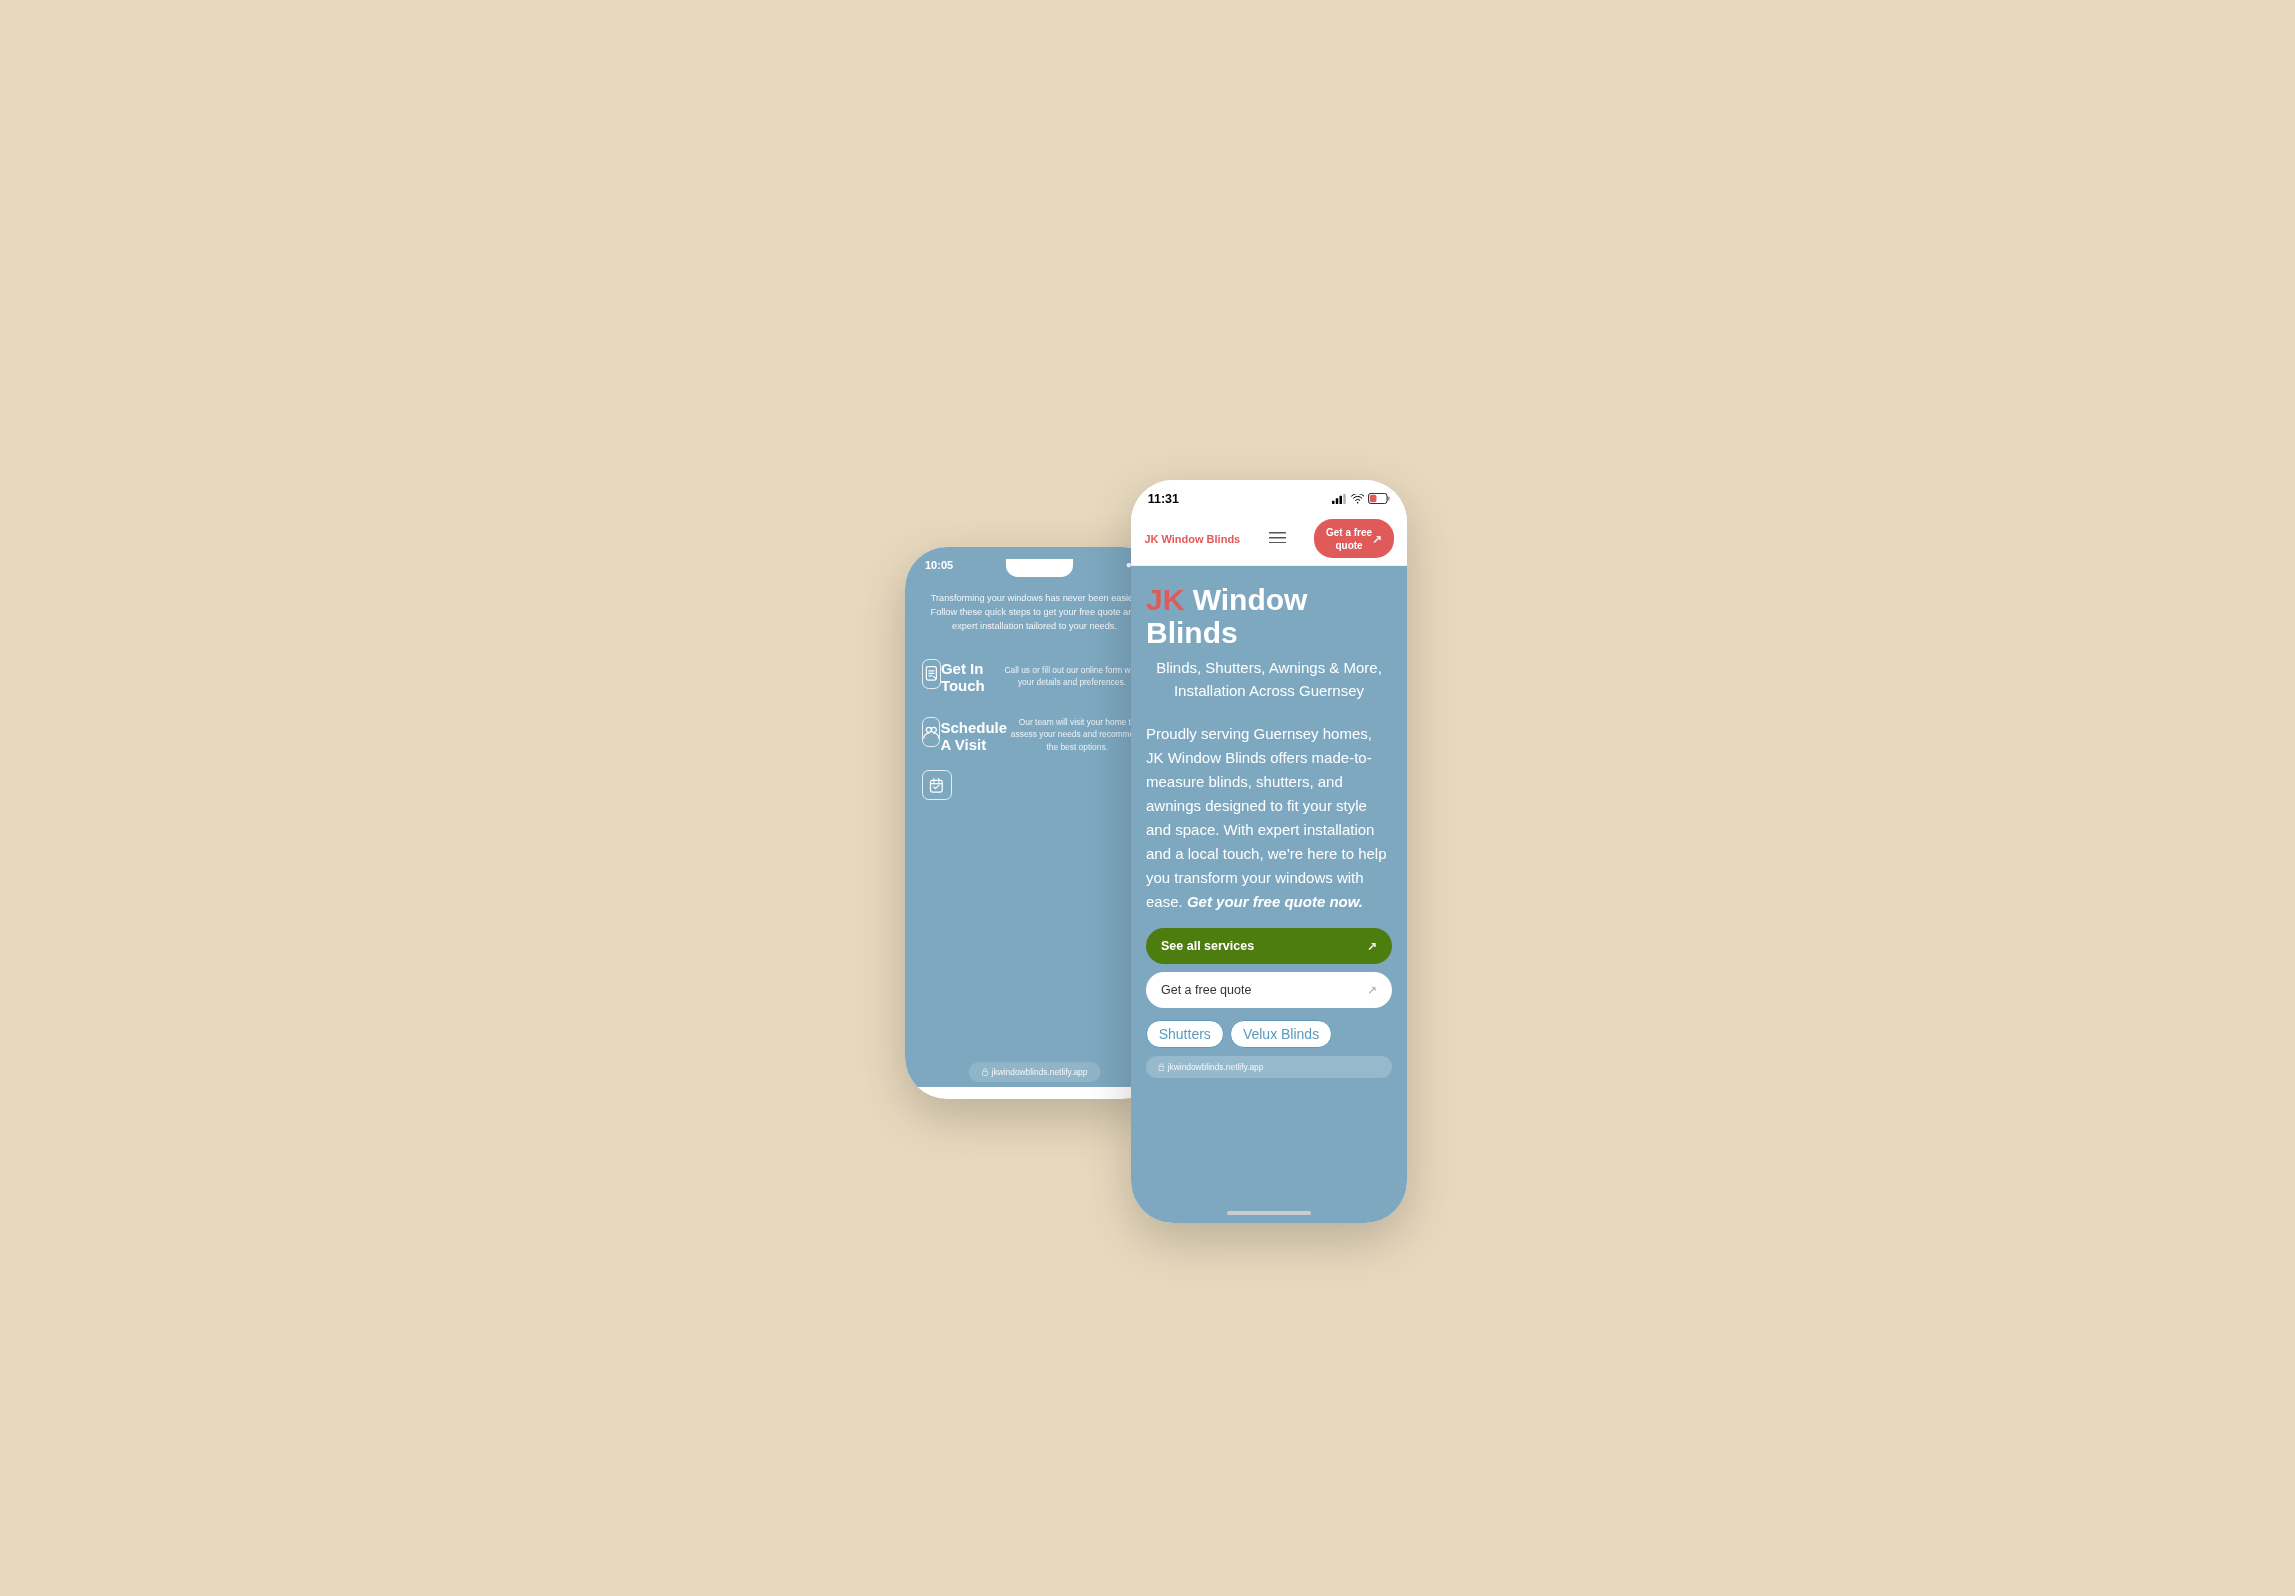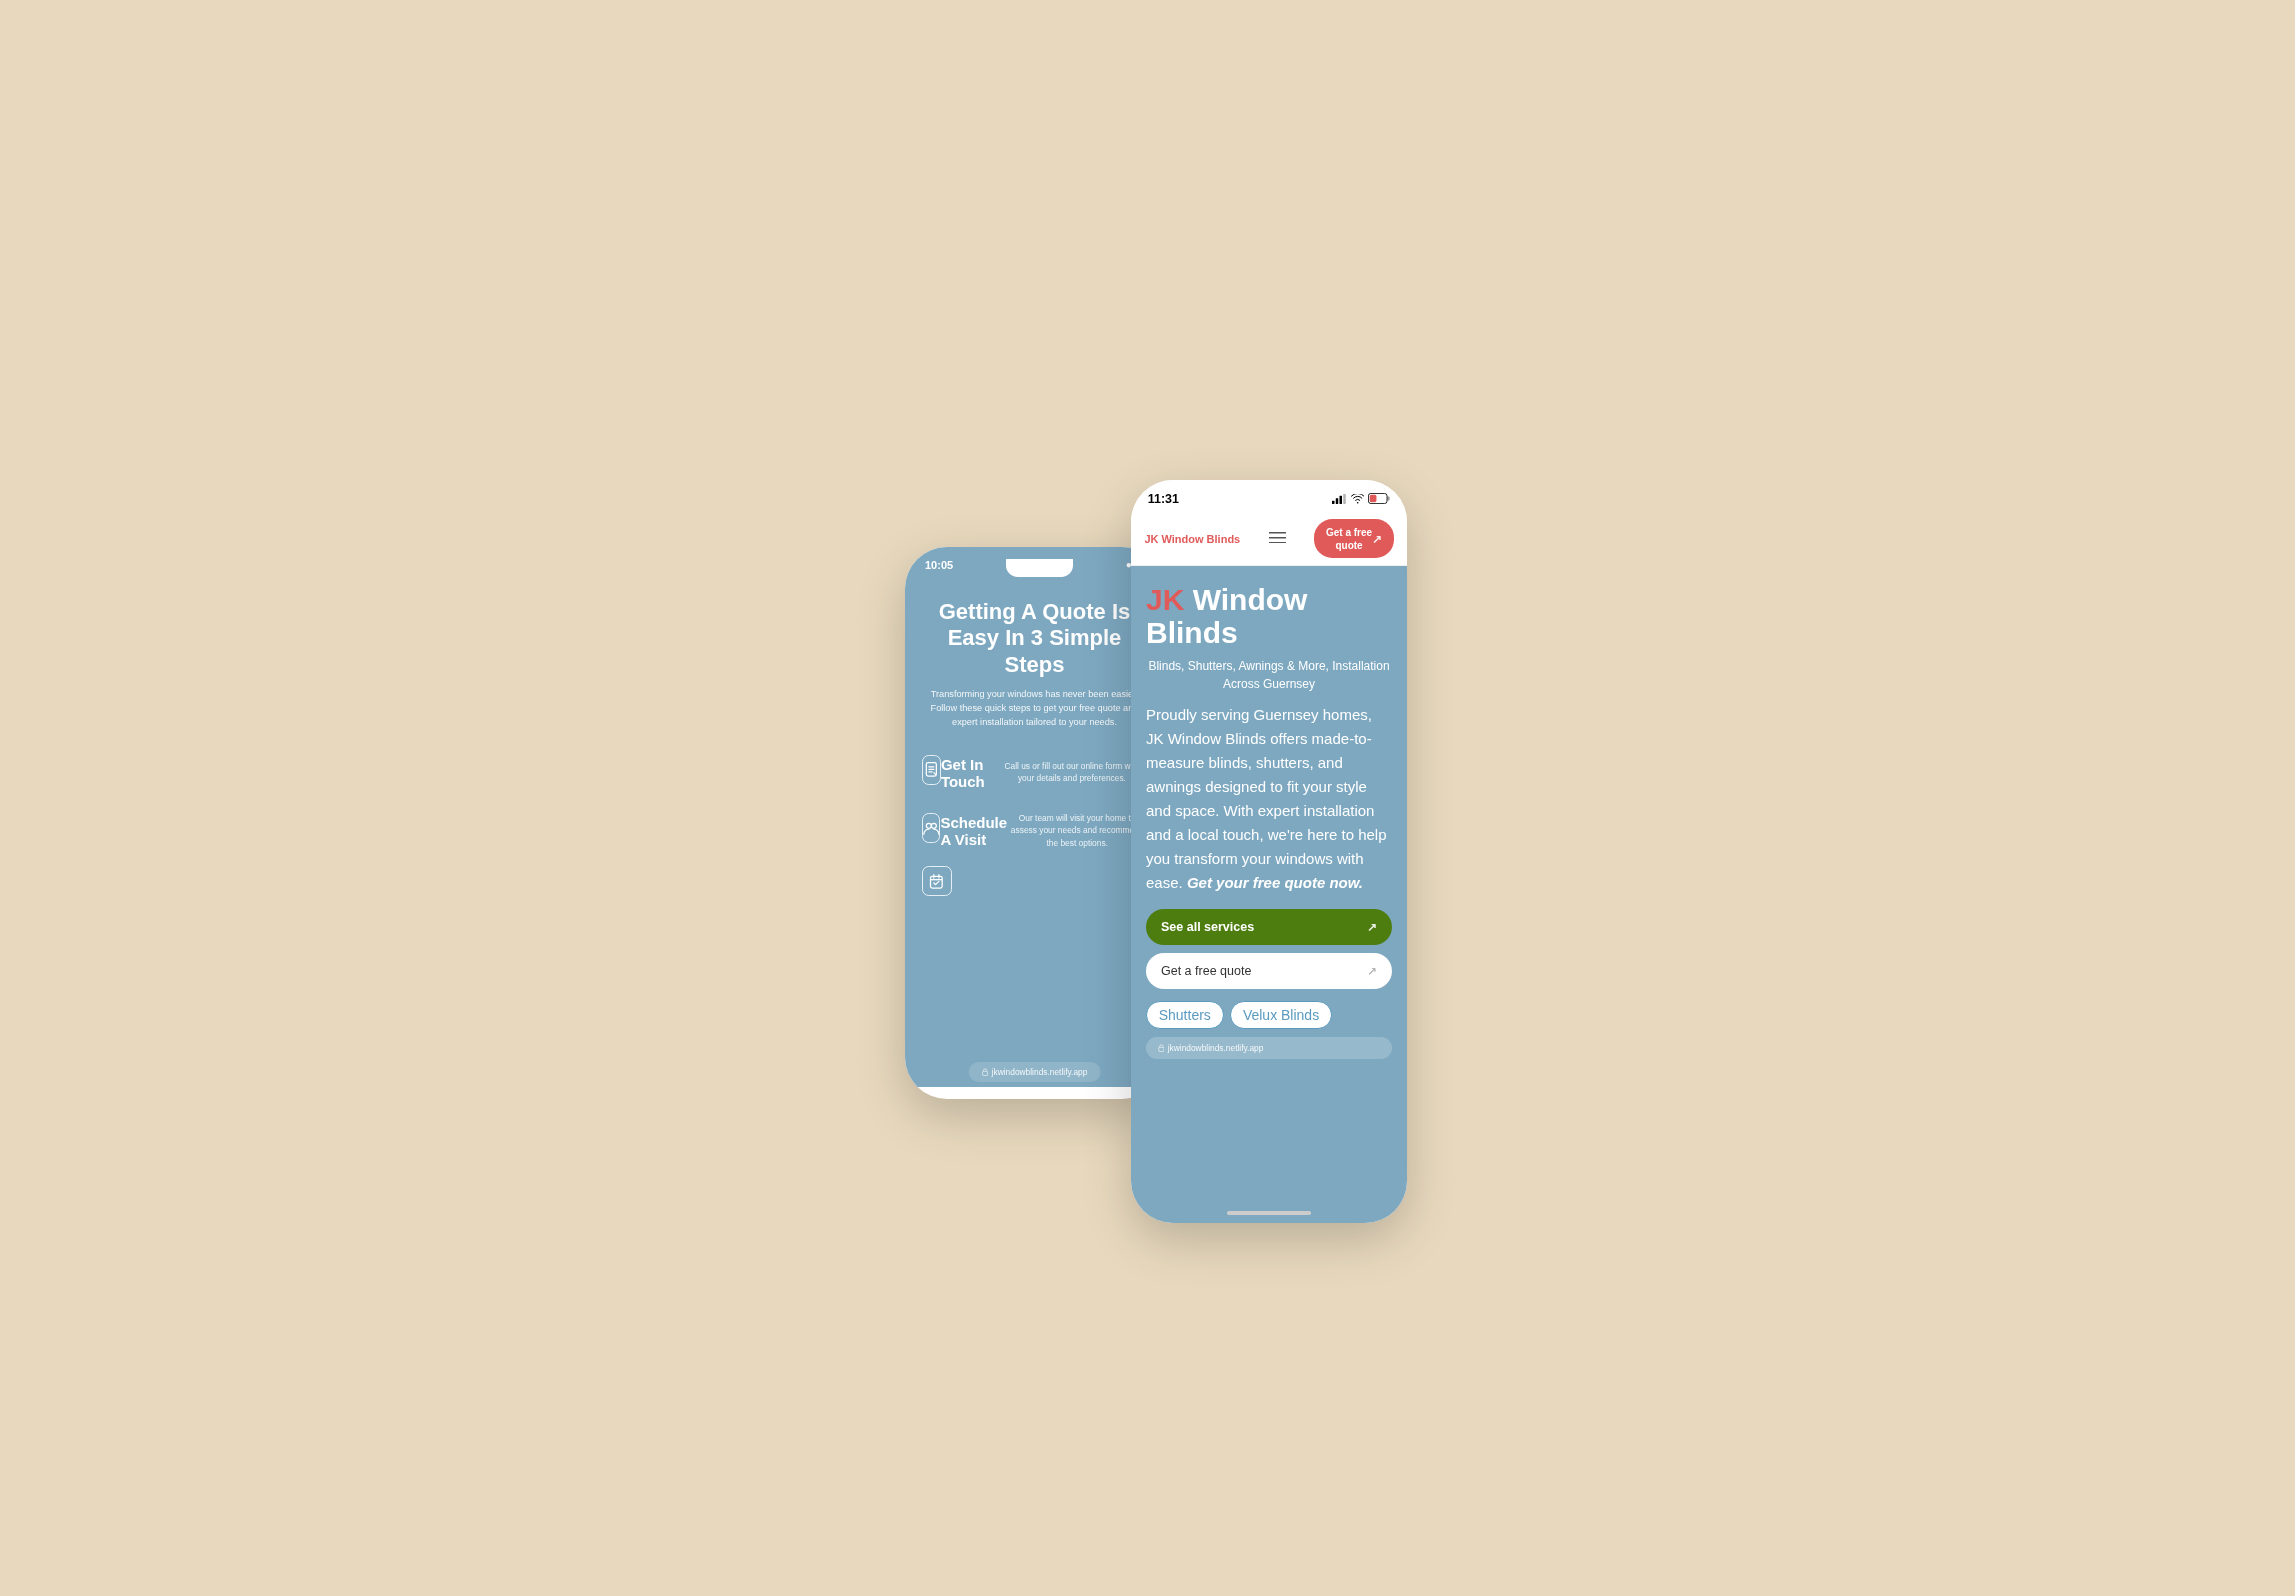--- a/index.html
+++ b/index.html
@@ -233,24 +233,24 @@
     .phone-front .brand-title .jk {
       color: #e05a5a;
     }
 
     .phone-front .brand-title .rest {
       color: #fff;
     }
 
     .phone-front .tagline {
       color: #fff;
-      font-size: 12px;
+      font-size: 15px;
       text-align: center;
       line-height: 1.5;
-      margin-bottom: 10px;
+      margin-bottom: 20px;
     }
 
     .phone-front .description {
       color: #fff;
       font-size: 15px;
       line-height: 1.6;
       margin-bottom: 13.4px;
     }
 
     .phone-front .description strong {
@@ -351,21 +351,20 @@
 
   <div class="phone phone-back">
     <div class="status-bar">
       <span>10:05</span>
       <div class="notch"></div>
       <div class="status-icons">
         <span>●●●</span>
       </div>
     </div>
     <div class="content">
-      <h1 class="hero-title">Getting A Quote Is Easy In 3 Simple Steps</h1>
       <p class="hero-sub">Transforming your windows has never been easier. Follow these quick steps to get your free quote and expert installation tailored to your needs.</p>
 
       <div class="step-block">
         <div class="step-icon">
           <svg width="16.7" height="16.7" viewBox="0 0 20 20" fill="none">
             <rect x="4" y="2" width="12" height="16" rx="2" stroke="white" stroke-width="1.5"></rect>
             <path d="M7 7h6M7 10h6M7 13h4" stroke="white" stroke-width="1.5" stroke-linecap="round"></path>
             <path d="M13 14l2 2" stroke="white" stroke-width="1.5" stroke-linecap="round"></path>
           </svg>
         </div>

